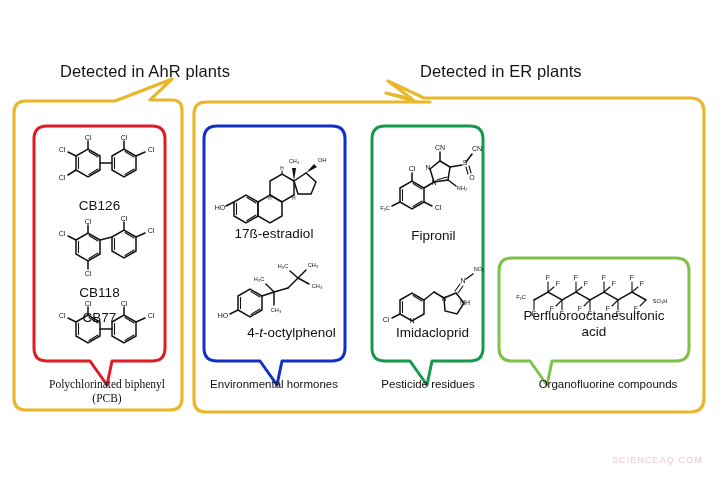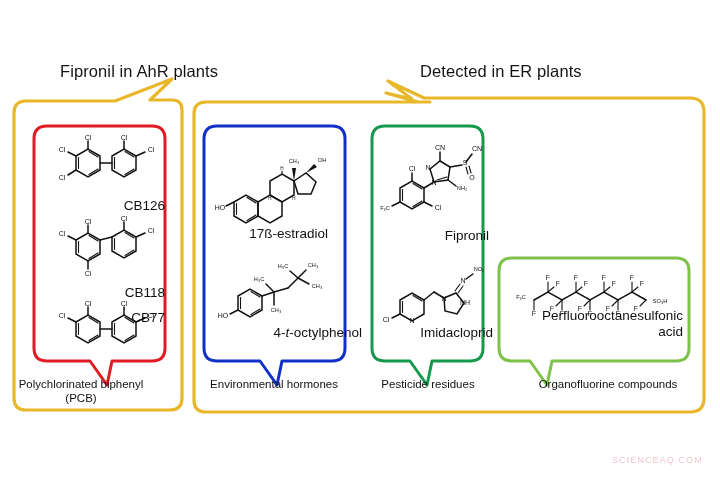--- a/index.html
+++ b/index.html
@@ -2,42 +2,42 @@
 <html><head>
 <meta charset="utf-8">
 <style>
   html,body{margin:0;padding:0;background:#fff;}
   body{width:720px;height:480px;position:relative;overflow:hidden;
        font-family:"Liberation Sans",sans-serif;color:#111;}
   #figure{position:absolute;left:0;top:0;width:720px;height:480px;}
   .hdr{position:absolute;font-size:16.5px;color:#141414;white-space:nowrap;letter-spacing:.1px;}
   #hdr-ahr{left:60px;top:62px;}
   #hdr-er{left:420px;top:62px;}
-  .cmp-name{position:absolute;font-size:13.5px;color:#111;text-align:right;white-space:nowrap;}
+  .cmp-name{position:absolute;font-size:13.5px;color:#111;text-align:center;white-space:nowrap;}
   .cmp-name.wrap{white-space:normal;line-height:16px;}
   .cat-name{position:absolute;font-size:11.5px;color:#111;text-align:center;line-height:14px;}
   .ital{font-style:italic;}
   #watermark{position:absolute;left:612px;top:455px;font-size:9px;
              letter-spacing:1.1px;color:#f2c6ce;white-space:nowrap;}
   svg{position:absolute;left:0;top:0;overflow:visible;}
   .struct{position:absolute;}
   .bond{stroke:#111;stroke-width:1.5;fill:none;stroke-linecap:round;}
   .bond-t{stroke:#111;stroke-width:1.1;fill:none;stroke-linecap:round;}
   .wedge{fill:#111;stroke:none;}
   .atom{font-family:"Liberation Sans",sans-serif;font-size:7px;fill:#111;
         text-anchor:middle;dominant-baseline:middle;}
   .atom.sm{font-size:5.6px;}
   .atom.xs{font-size:4.6px;}
 </style>
 </head>
 <body>
 
 <div id="figure">
 
-  <div class="hdr" id="hdr-ahr">Fipronil in AhR plants</div>
+  <div class="hdr" id="hdr-ahr">Detected in AhR plants</div>
   <div class="hdr" id="hdr-er">Detected in ER plants</div>
 
   <svg width="720" height="480">
 
     <path d="M 28 100
          L 120 100
          L 150 80  L 143 96  L 175 83  L 152 104
          L 160 100
          L 158 100
          L 165 100" fill="none" stroke="none"></path>
@@ -233,21 +233,21 @@
 
       <polygon class="wedge" points="94,33 102,24 105,27"></polygon>
       <text class="atom sm" x="110" y="21">OH</text>
 
       <text class="atom xs" x="70" y="29">H</text>
       <line class="bond-t" x1="70" y1="34" x2="70" y2="31"></line>
       <text class="atom xs" x="58" y="59">H</text>
       <text class="atom xs" x="82" y="59">H</text>
     </g>
   </svg>
-  <div class="cmp-name" style="left:204px;top:226px;width:124px;">17ß-estradiol</div>
+  <div class="cmp-name" style="left:204px;top:226px;width:124px;padding-left:8px;">17ß-estradiol</div>
 
   <svg class="struct" style="left:212px;top:258px;" width="128" height="72">
     <g>
       <polygon class="bond" points="26,38 38,31 50,38 50,52 38,59 26,52"></polygon>
       <line class="bond-t" x1="28.5" y1="39.5" x2="28.5" y2="50.5"></line>
       <line class="bond-t" x1="39" y1="33.5" x2="48" y2="39"></line>
       <line class="bond-t" x1="48" y1="51" x2="39" y2="56.5"></line>
       <line class="bond" x1="26" y1="52" x2="18" y2="56"></line>
       <text class="atom" x="11" y="58">HO</text>
 
@@ -370,21 +370,21 @@
       <text class="atom" x="100" y="41">F</text>
       <line class="bond-t" x1="138" y1="32" x2="132" y2="38"></line>
       <text class="atom" x="128" y="41">F</text>
 
       <text class="atom sm" x="13" y="30">F₃C</text>
       <text class="atom sm" x="152" y="34">SO₃H</text>
     </g>
   </svg>
   <div class="cmp-name wrap" style="left:505px;top:308px;width:178px;"><span>Perfluorooctanesulfonic</span><br><span>acid</span></div>
 
-  <div class="cat-name" style="left:0;top:377px;width:162px;"><span>Polychlorinated biphenyl</span><br><span>(PCB)</span></div>
+  <div class="cat-name" style="left:26px;top:377px;width:162px;font-family:Liberation Serif, serif;"><span>Polychlorinated biphenyl</span><br><span>(PCB)</span></div>
 
   <div class="cat-name" style="left:198px;top:377px;width:152px;">Environmental hormones</div>
 
   <div class="cat-name" style="left:368px;top:377px;width:120px;">Pesticide residues</div>
 
   <div class="cat-name" style="left:511px;top:377px;width:194px;">Organofluorine compounds</div>
 
   <div id="watermark">SCIENCEAQ.COM</div>
 
 </div>

